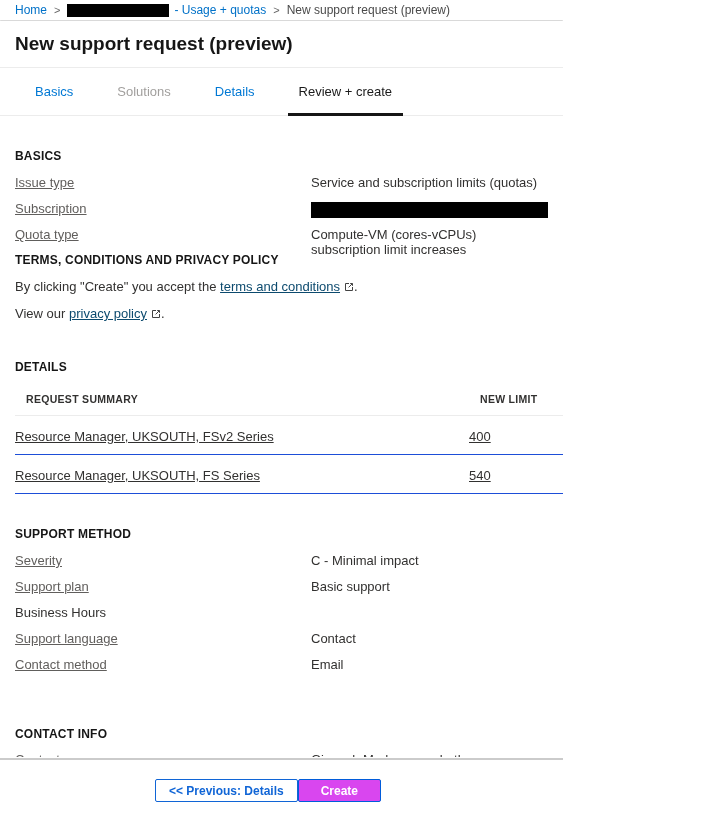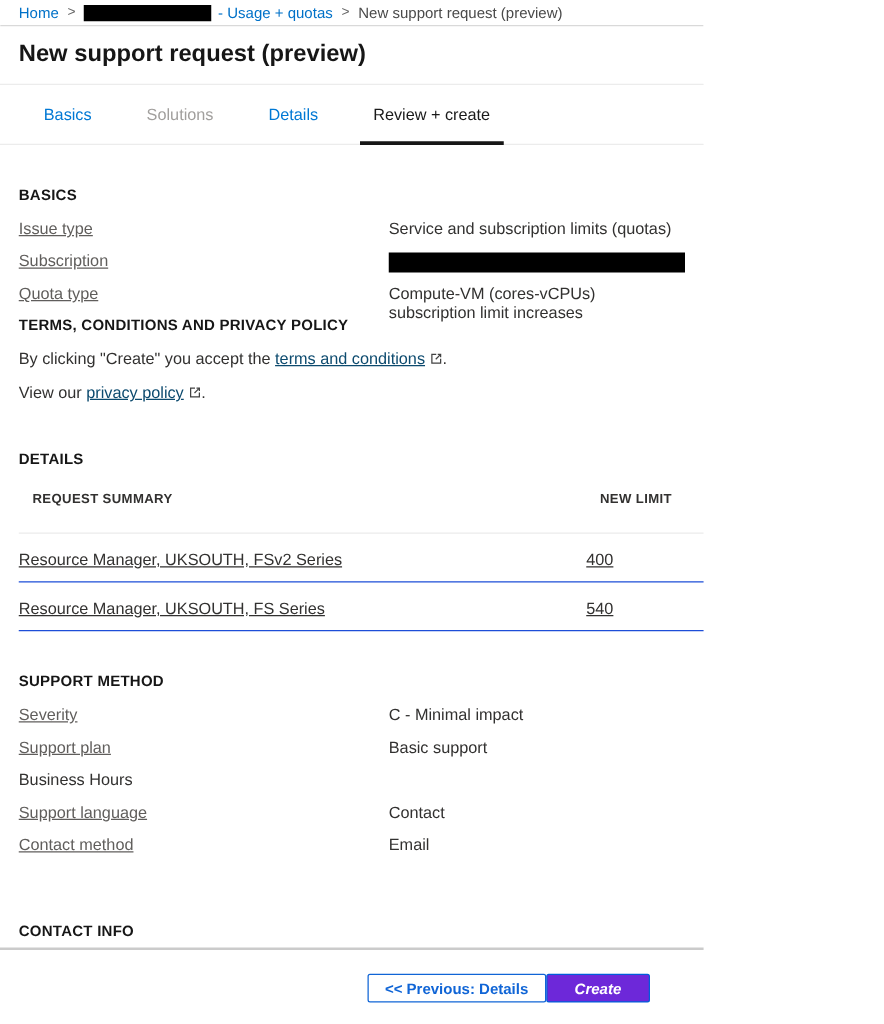--- a/index.html
+++ b/index.html
@@ -43,35 +43,35 @@
   .kv-label { width:296px; flex:none; color:#605e5c; font-size:13px; line-height:15px;text-decoration:underline; }
   .kv-value { color:#323130; font-size:13px; line-height:15px; }
   .redacted-bar { width:337px; height:16px; background:#000; margin-top:1px; }
 
   .terms-line { font-size:13px; color:#323130; margin:12px 0 0; line-height:16px; }
   .terms-line.second { margin-top:10px; }
   .inline-link { color:#0c4a6e; text-decoration:underline; cursor:pointer; }
   .ext-icon { display:inline-block; vertical-align:-1px; margin-left:4px; }
 
   .summary-table { margin-top:19px; width:650px; }
-  .t-header { display:flex; padding-bottom:21px; border-bottom:1px solid #ececec;
+  .t-header { display:flex; padding-bottom:10px; border-bottom:1px solid #ececec;
               font-size:10.5px; font-weight:700; color:#323130; letter-spacing:.3px; }
   .t-row { display:flex; padding:13px 0 10px; border-bottom:1px solid #1d4ed8;
            font-size:13px; color:#323130;text-decoration:underline; }
   .col1 { width:454px; flex:none; }
   .t-header .col1, .t-header .col2 { padding-left:11px; }
 
   
   .footer { position:absolute; left:0; right:0; bottom:0; height:61px; background:#fff;
-            border-top:2px solid #cbcbcb; display:flex; justify-content:flex-end;
+            border-top:2px solid #cbcbcb; display:flex; justify-content:center;
             align-items:flex-start; padding:19px 43px 0 16px; }
   .btn { font-family:"Liberation Sans", sans-serif; font-size:12px; font-weight:600;
          height:23px; border-radius:2px; cursor:pointer; line-height:1; }
   .btn-secondary { background:#fff; border:1px solid #1065d6; color:#1065d6; padding:4px 13px; }
-  .btn-primary { background:#6d28d9; border:1px solid #015cda; color:#fff; padding:0 22px;font-style:italic; }
+  .btn-primary { background:#d946ef; border:1px solid #015cda; color:#fff; padding:0 22px; }
 </style>
 </head>
 <body>
 
 <div class="page">
 
   <div class="breadcrumb">
     <span class="crumb-link">Home</span>
     <span class="crumb-sep">&gt;</span>
     <span class="redacted-crumb"></span>

